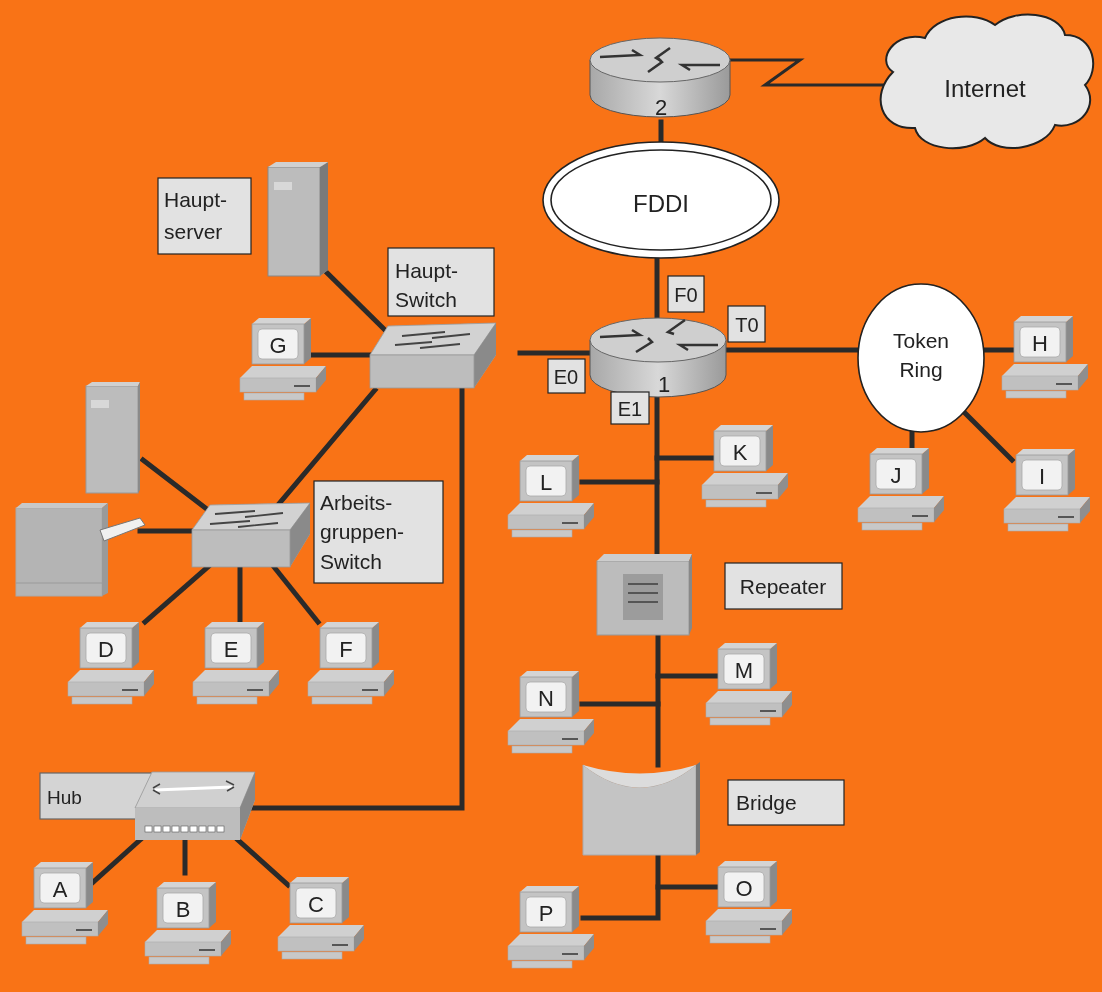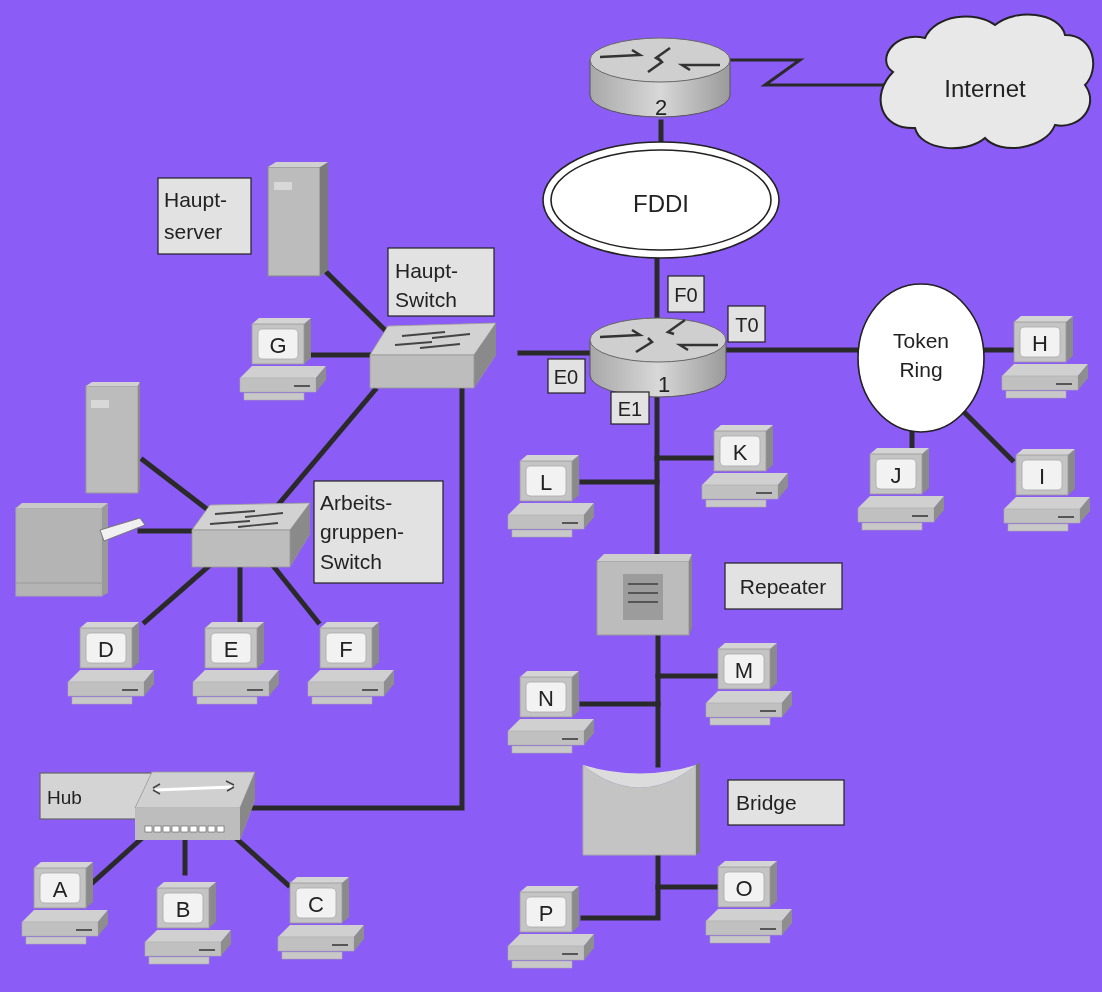--- a/index.html
+++ b/index.html
@@ -1,17 +1,17 @@
 <!DOCTYPE html>
 <html><head>
 <meta charset="utf-8">
 <style>
   html,body{margin:0;padding:0;background:#fff;}
   body{width:1102px;height:992px;overflow:hidden;position:relative;font-family:"Liberation Sans",sans-serif;}
-  #stage{position:absolute;left:0;top:0;width:1102px;height:992px;background:#8b5cf6;}
+  #stage{position:absolute;left:0;top:0;width:1102px;height:992px;background:#f97316;}
   svg{position:absolute;left:0;top:0;}
   .lbl{font-family:"Liberation Sans",sans-serif;fill:#222;}
 </style>
 </head>
 <body>
 
 <div id="stage">
 <svg width="1102" height="992" viewBox="0 0 1102 992">
   <defs>
     <linearGradient id="cylSide" x1="0" x2="1" y1="0" y2="0">

